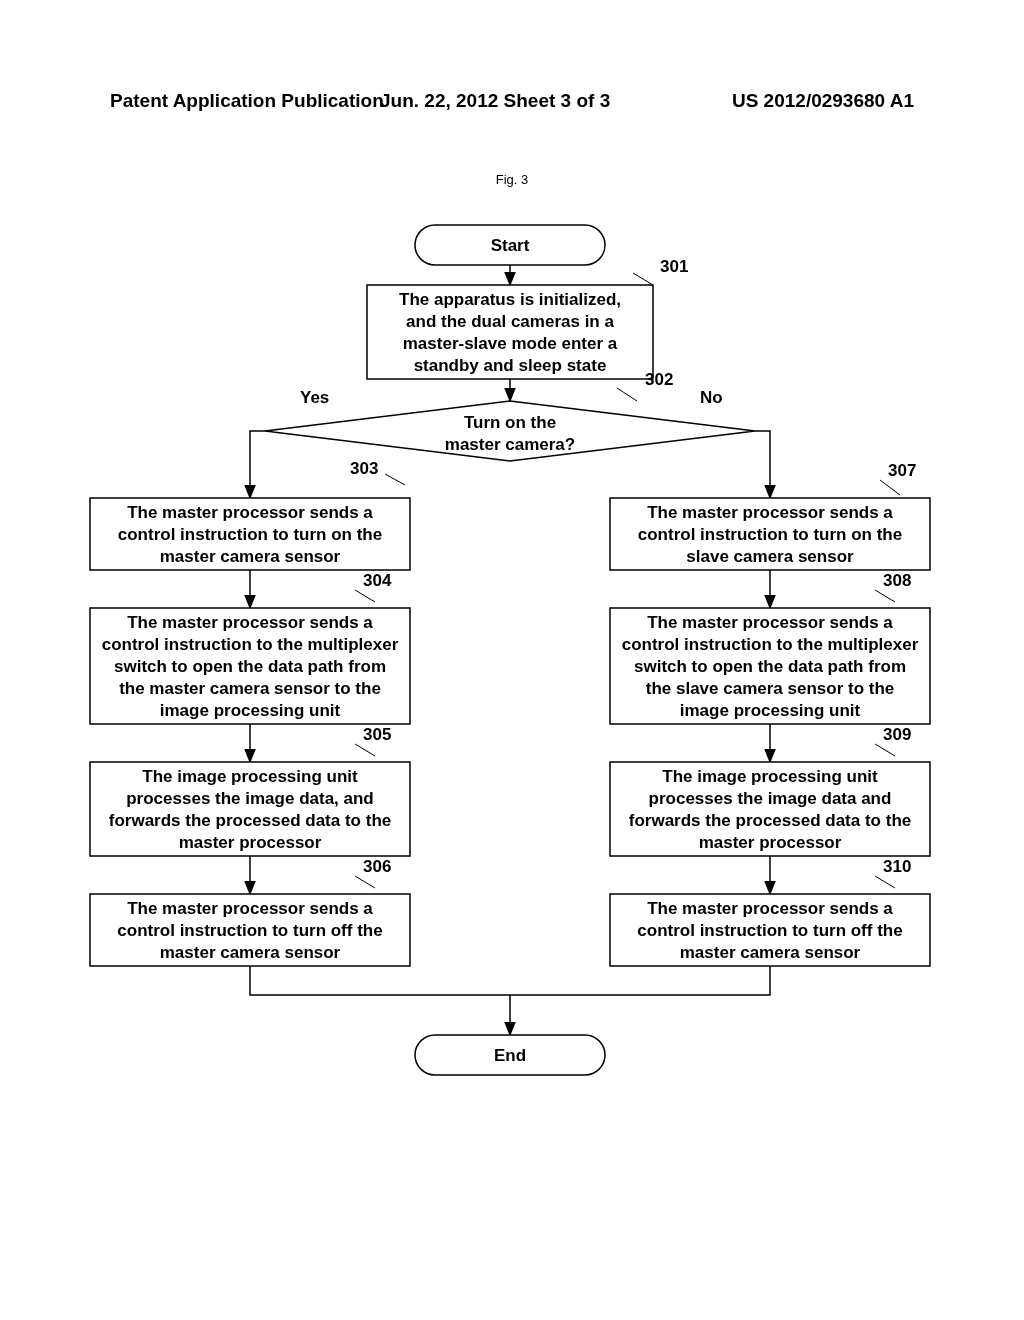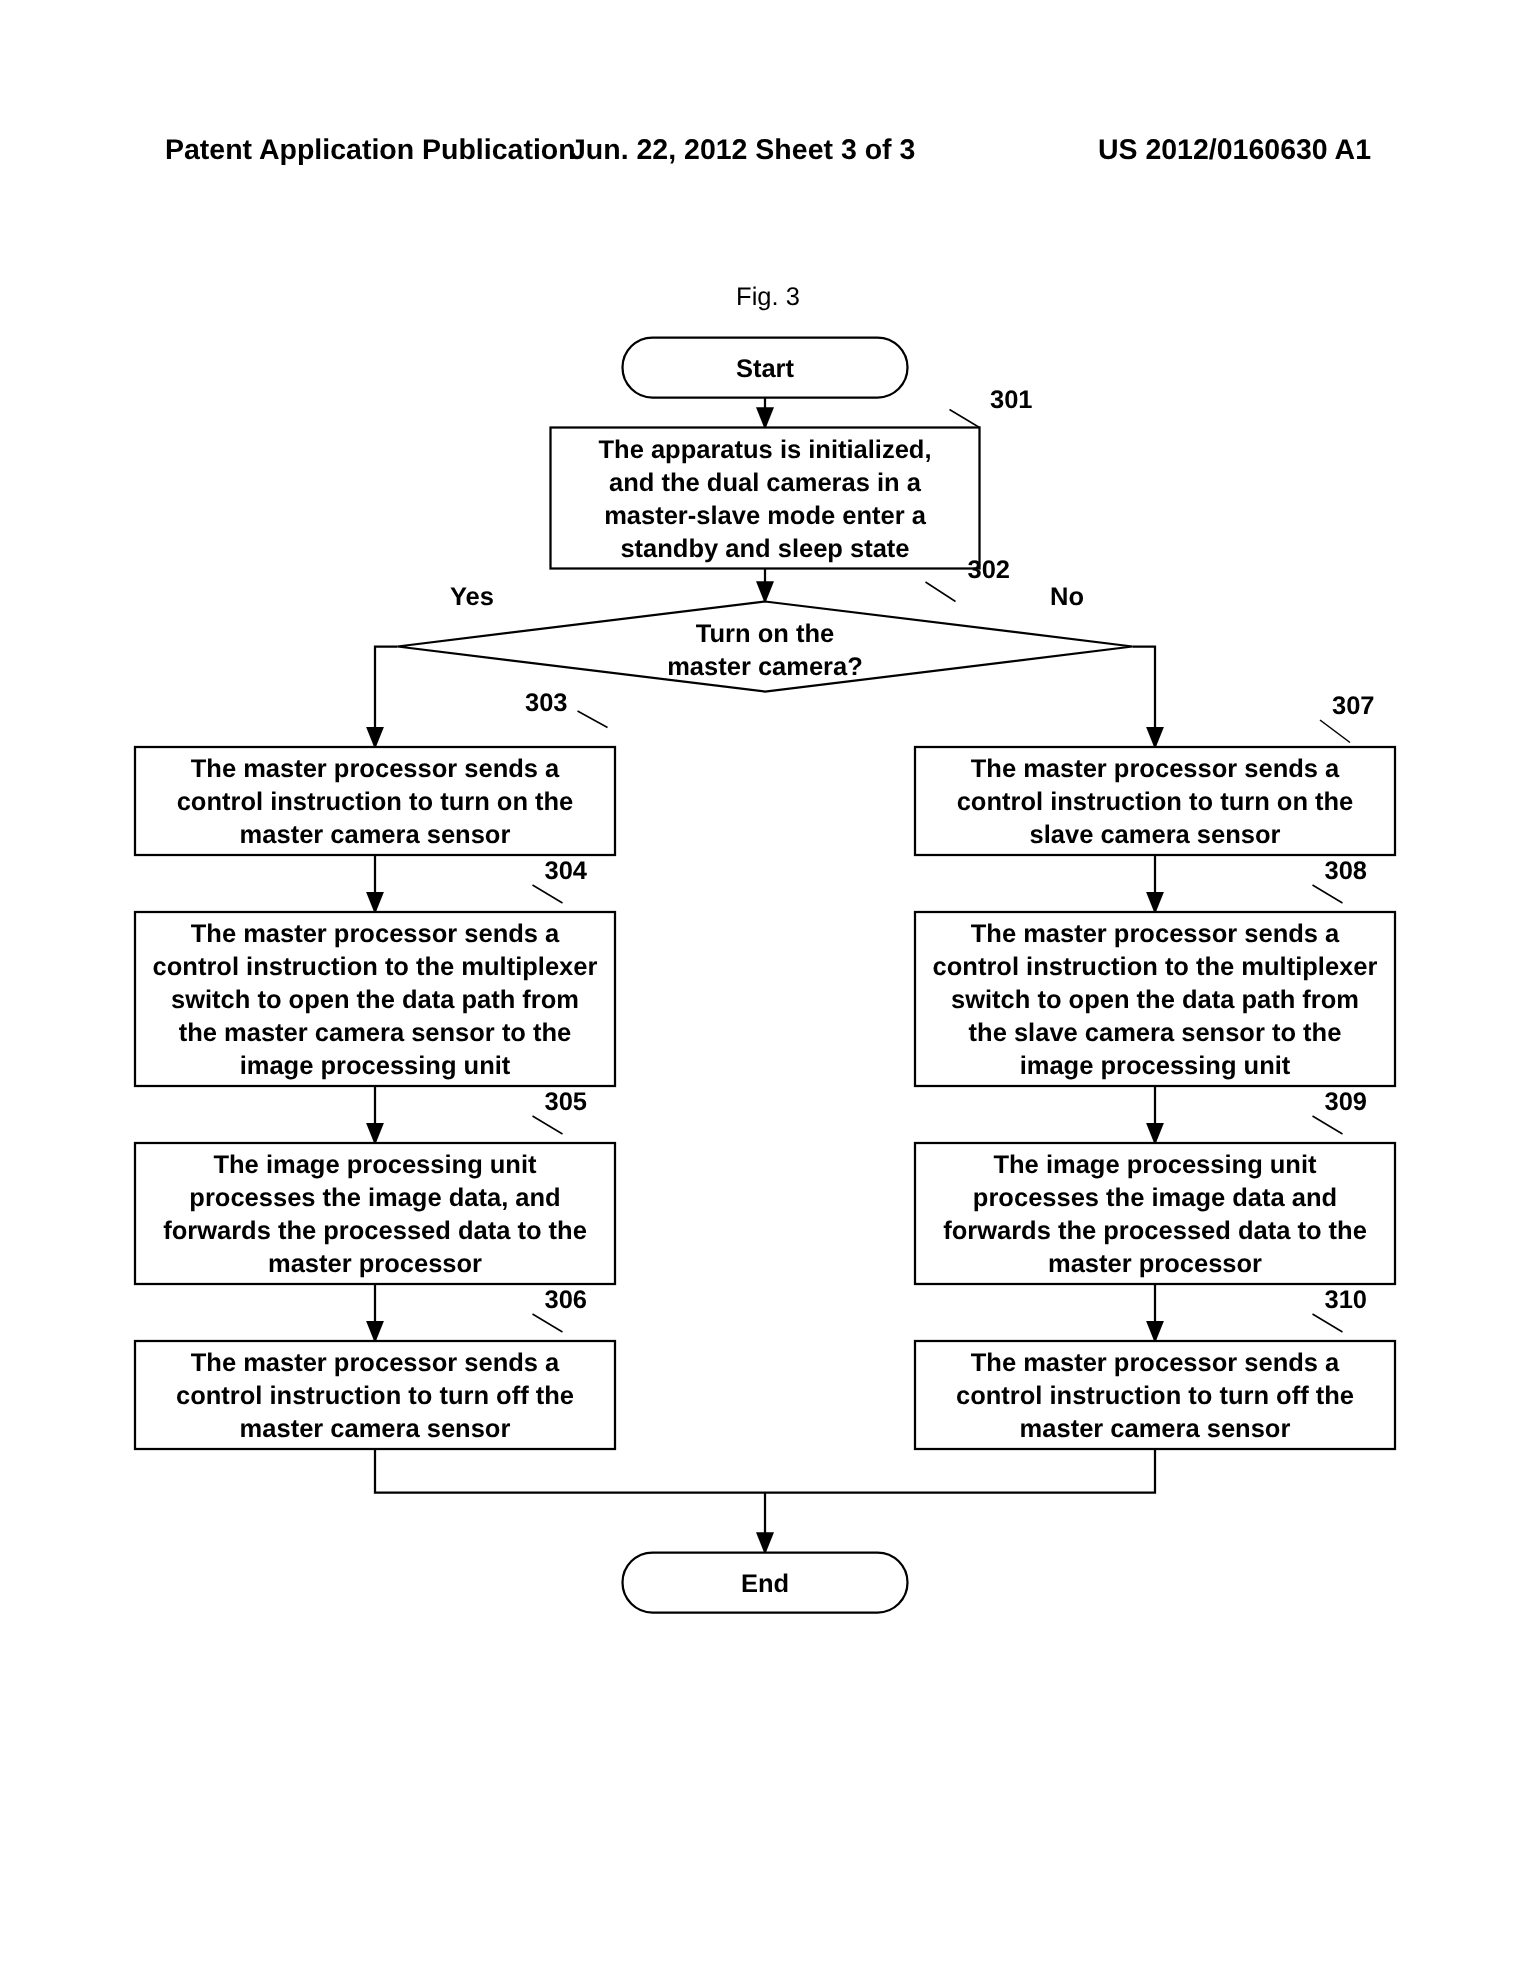--- a/index.html
+++ b/index.html
@@ -27,25 +27,25 @@
   .header .center {
     position: absolute;
     left: 380px;
   }
   .header .right {
     position: absolute;
     right: 110px;
   }
   .figtitle {
     position: absolute;
-    top: 188px;
+    top: 172px;
     left: 0;
     width: 100%;
     text-align: center;
-    font-size: 17px;
+    font-size: 13px;
   }
   .flow {
     position: absolute;
     top: 220px;
     left: 85px;
     width: 855px;
     font-weight: bold;
   }
   svg { display: block; }
   .box {
@@ -62,21 +62,21 @@
     font-family: Arial, sans-serif;
     font-size: 17px;
   }
 </style>
 </head>
 <body>
 
 <div class="header">
   <span class="left">Patent Application Publication</span>
   <span class="center">Jun. 22, 2012  Sheet 3 of 3</span>
-  <span class="right">US 2012/0160630 A1</span>
+  <span class="right">US 2012/0293680 A1</span>
 </div>
 
 <div class="figtitle">Fig. 3</div>
 
 <div class="flow">
 <svg width="855" height="950" viewBox="0 0 855 950">
   <defs>
     <marker id="arrow" markerWidth="10" markerHeight="10" refX="9" refY="5" orient="auto">
       <path d="M 0 1 L 10 5 L 0 9 z" fill="#000"></path>
     </marker>

